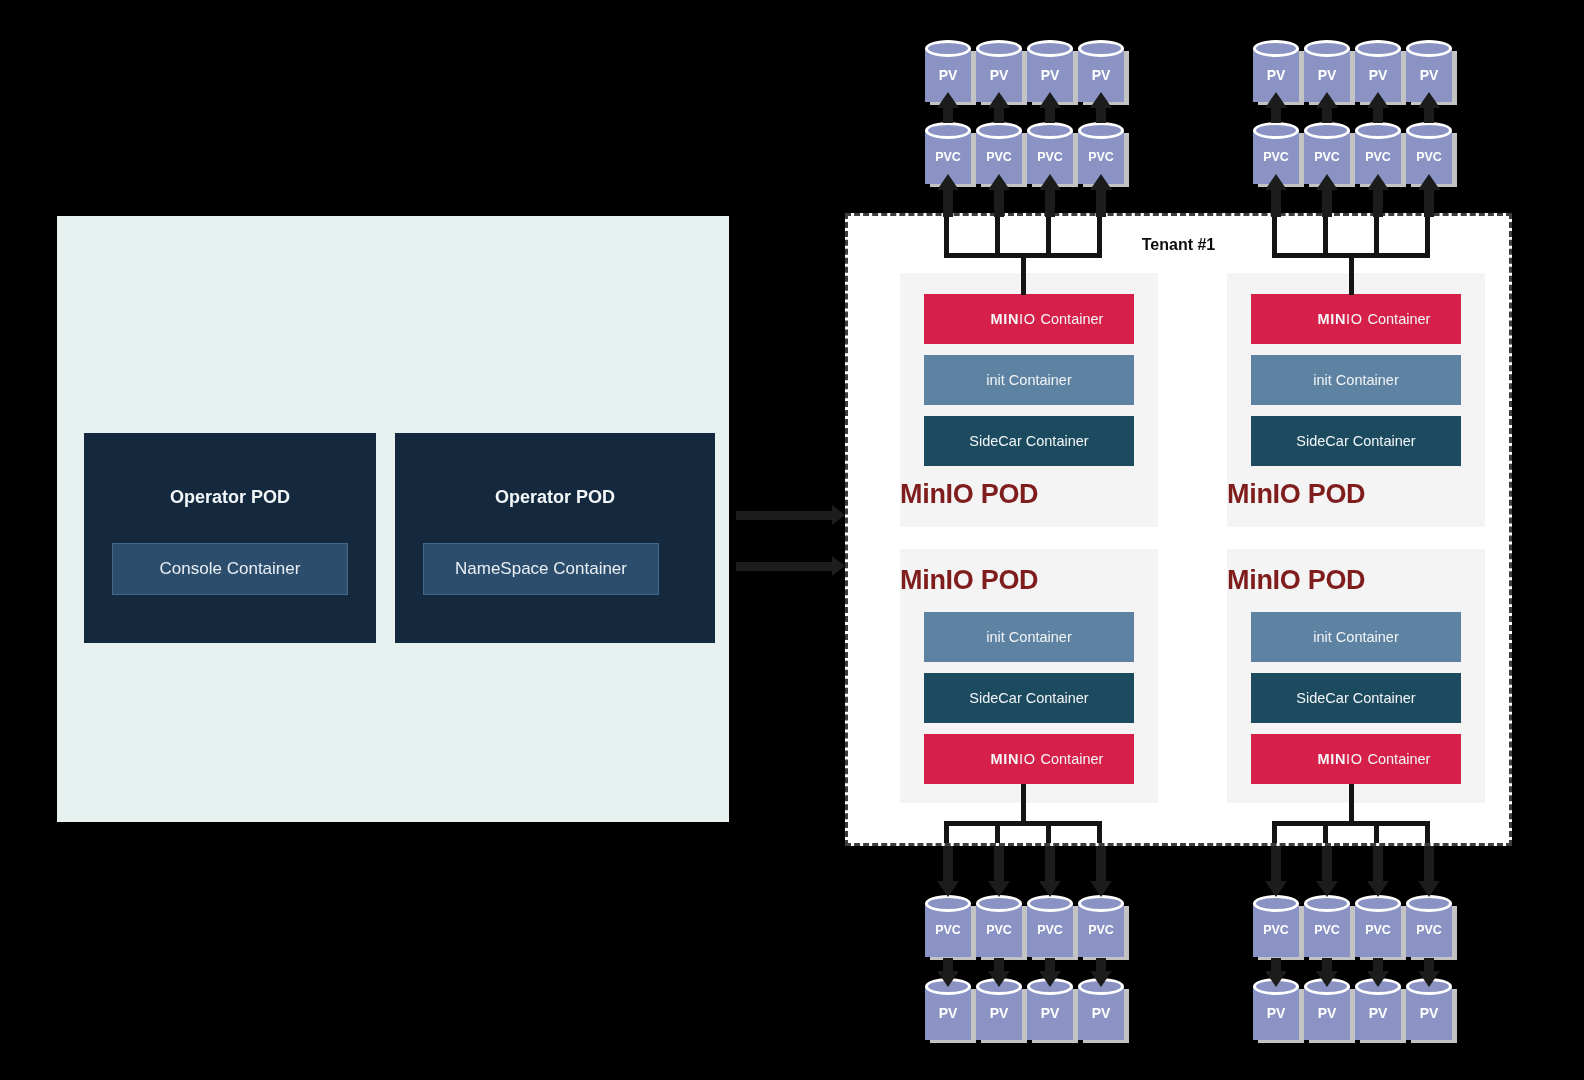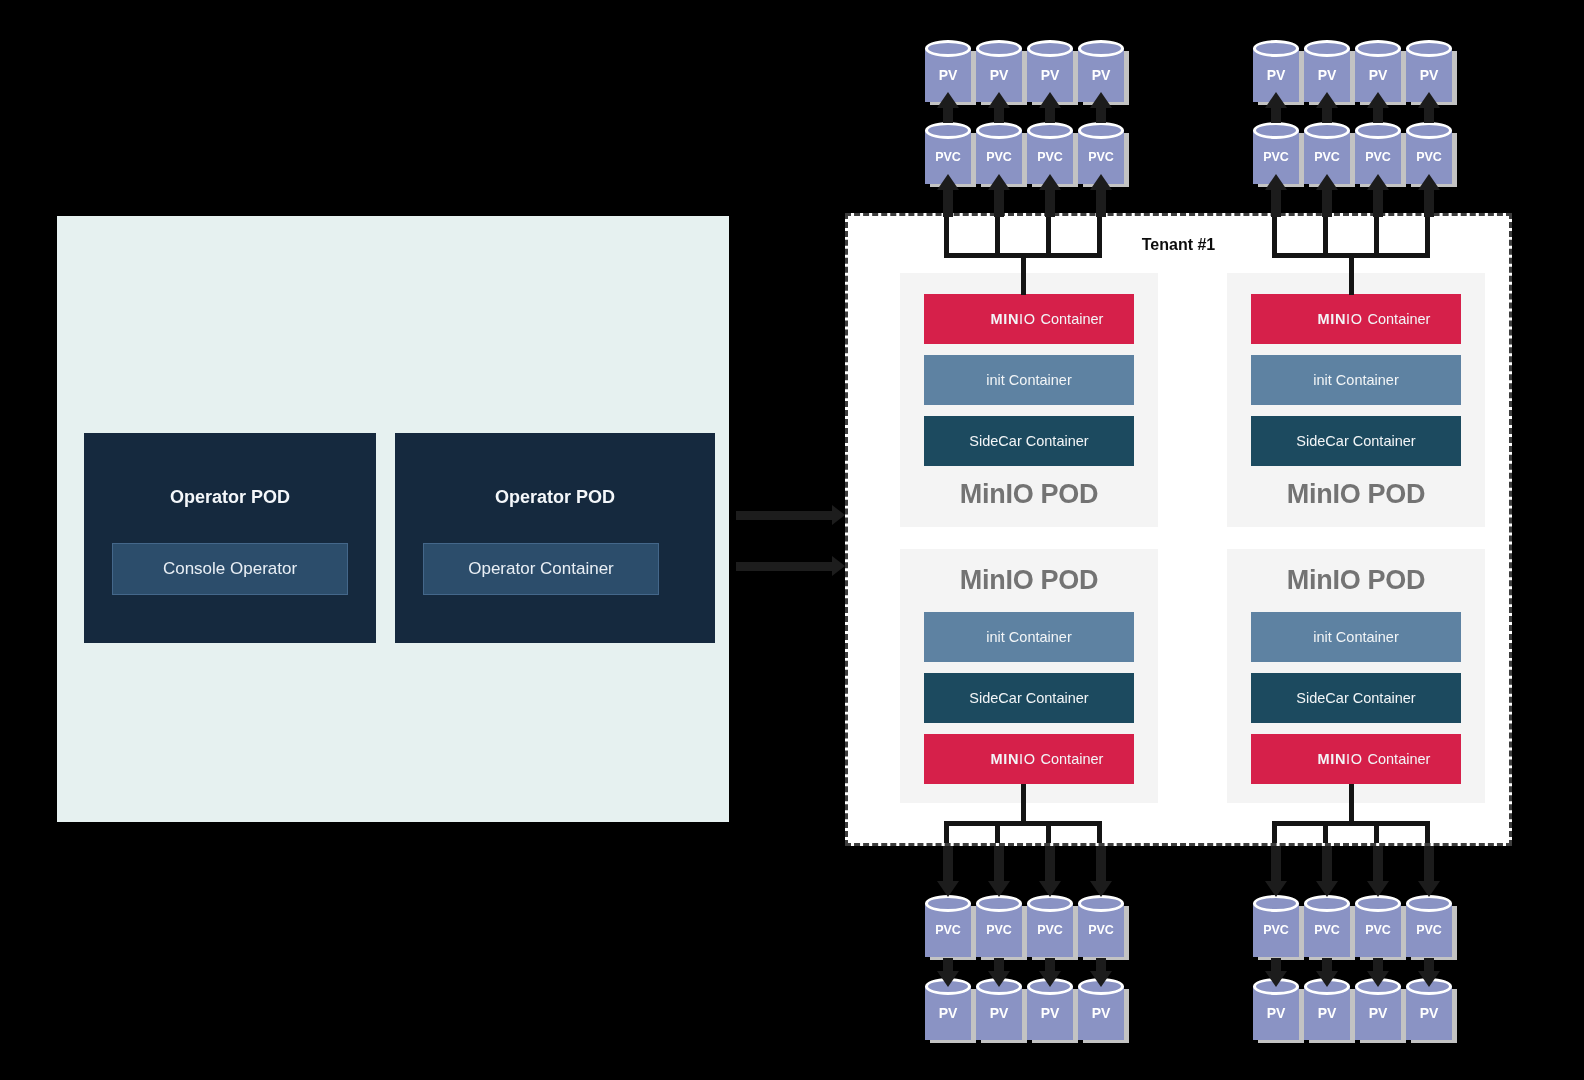--- a/index.html
+++ b/index.html
@@ -25,22 +25,22 @@
                  border-left:13px solid #1d1d1d;}
 
   
   .tenant{position:absolute;left:845px;top:213px;width:667px;height:633px;box-sizing:border-box;
           background:#fff;border:3px dashed #3d3d3d;}
   .tenant-label{position:absolute;left:50%;top:20px;transform:translateX(-50%);
                 font-size:16px;font-weight:800;color:#0d0d0d;}
   .mpod{position:absolute;width:258px;height:254px;background:#f4f4f4;}
   .mpod.tl{left:52px;top:57px;} .mpod.tr{left:379px;top:57px;}
   .mpod.bl{left:52px;top:333px;} .mpod.br{left:379px;top:333px;}
-  .mpod-title{position:absolute;left:0;right:0;text-align:center;
-              font-size:27px;font-weight:800;color:#737373;letter-spacing:-.3px;}
+  .mpod-title{position:absolute;left:0;right:0;text-align:left;
+              font-size:27px;font-weight:800;color:#7f1d1d;letter-spacing:-.3px;}
   .cbox{position:absolute;left:24px;width:210px;height:50px;text-align:center;
         line-height:50px;font-size:14.5px;color:#f2f5f7;}
   .cbox.minio{background:#d6204a;}
   .cbox.init{background:#5e82a2;}
   .cbox.sidecar{background:#1c4a5f;}
   .brand-bold{font-weight:800;letter-spacing:.6px;padding-left:36px;}
   .brand-light{font-weight:300;letter-spacing:.6px;margin-right:5px;}
 
   
   .tline{position:absolute;background:#141414;}
@@ -65,26 +65,26 @@
 </style>
 </head>
 <body>
 
 <div class="page">
 
   <div class="namespace">
 
     <div class="pod console">
       <div class="pod-title">Operator POD</div>
-      <div class="pod-container">Console Operator</div>
+      <div class="pod-container">Console Container</div>
     </div>
 
     <div class="pod operator">
       <div class="pod-title">Operator POD</div>
-      <div class="pod-container">Operator Container</div>
+      <div class="pod-container">NameSpace Container</div>
     </div>
   </div>
 
   <div class="h-arrow" style="top:511px">
       <span class="head"></span>
     </div>
   <div class="h-arrow" style="top:562px">
       <span class="head"></span>
     </div>
 

